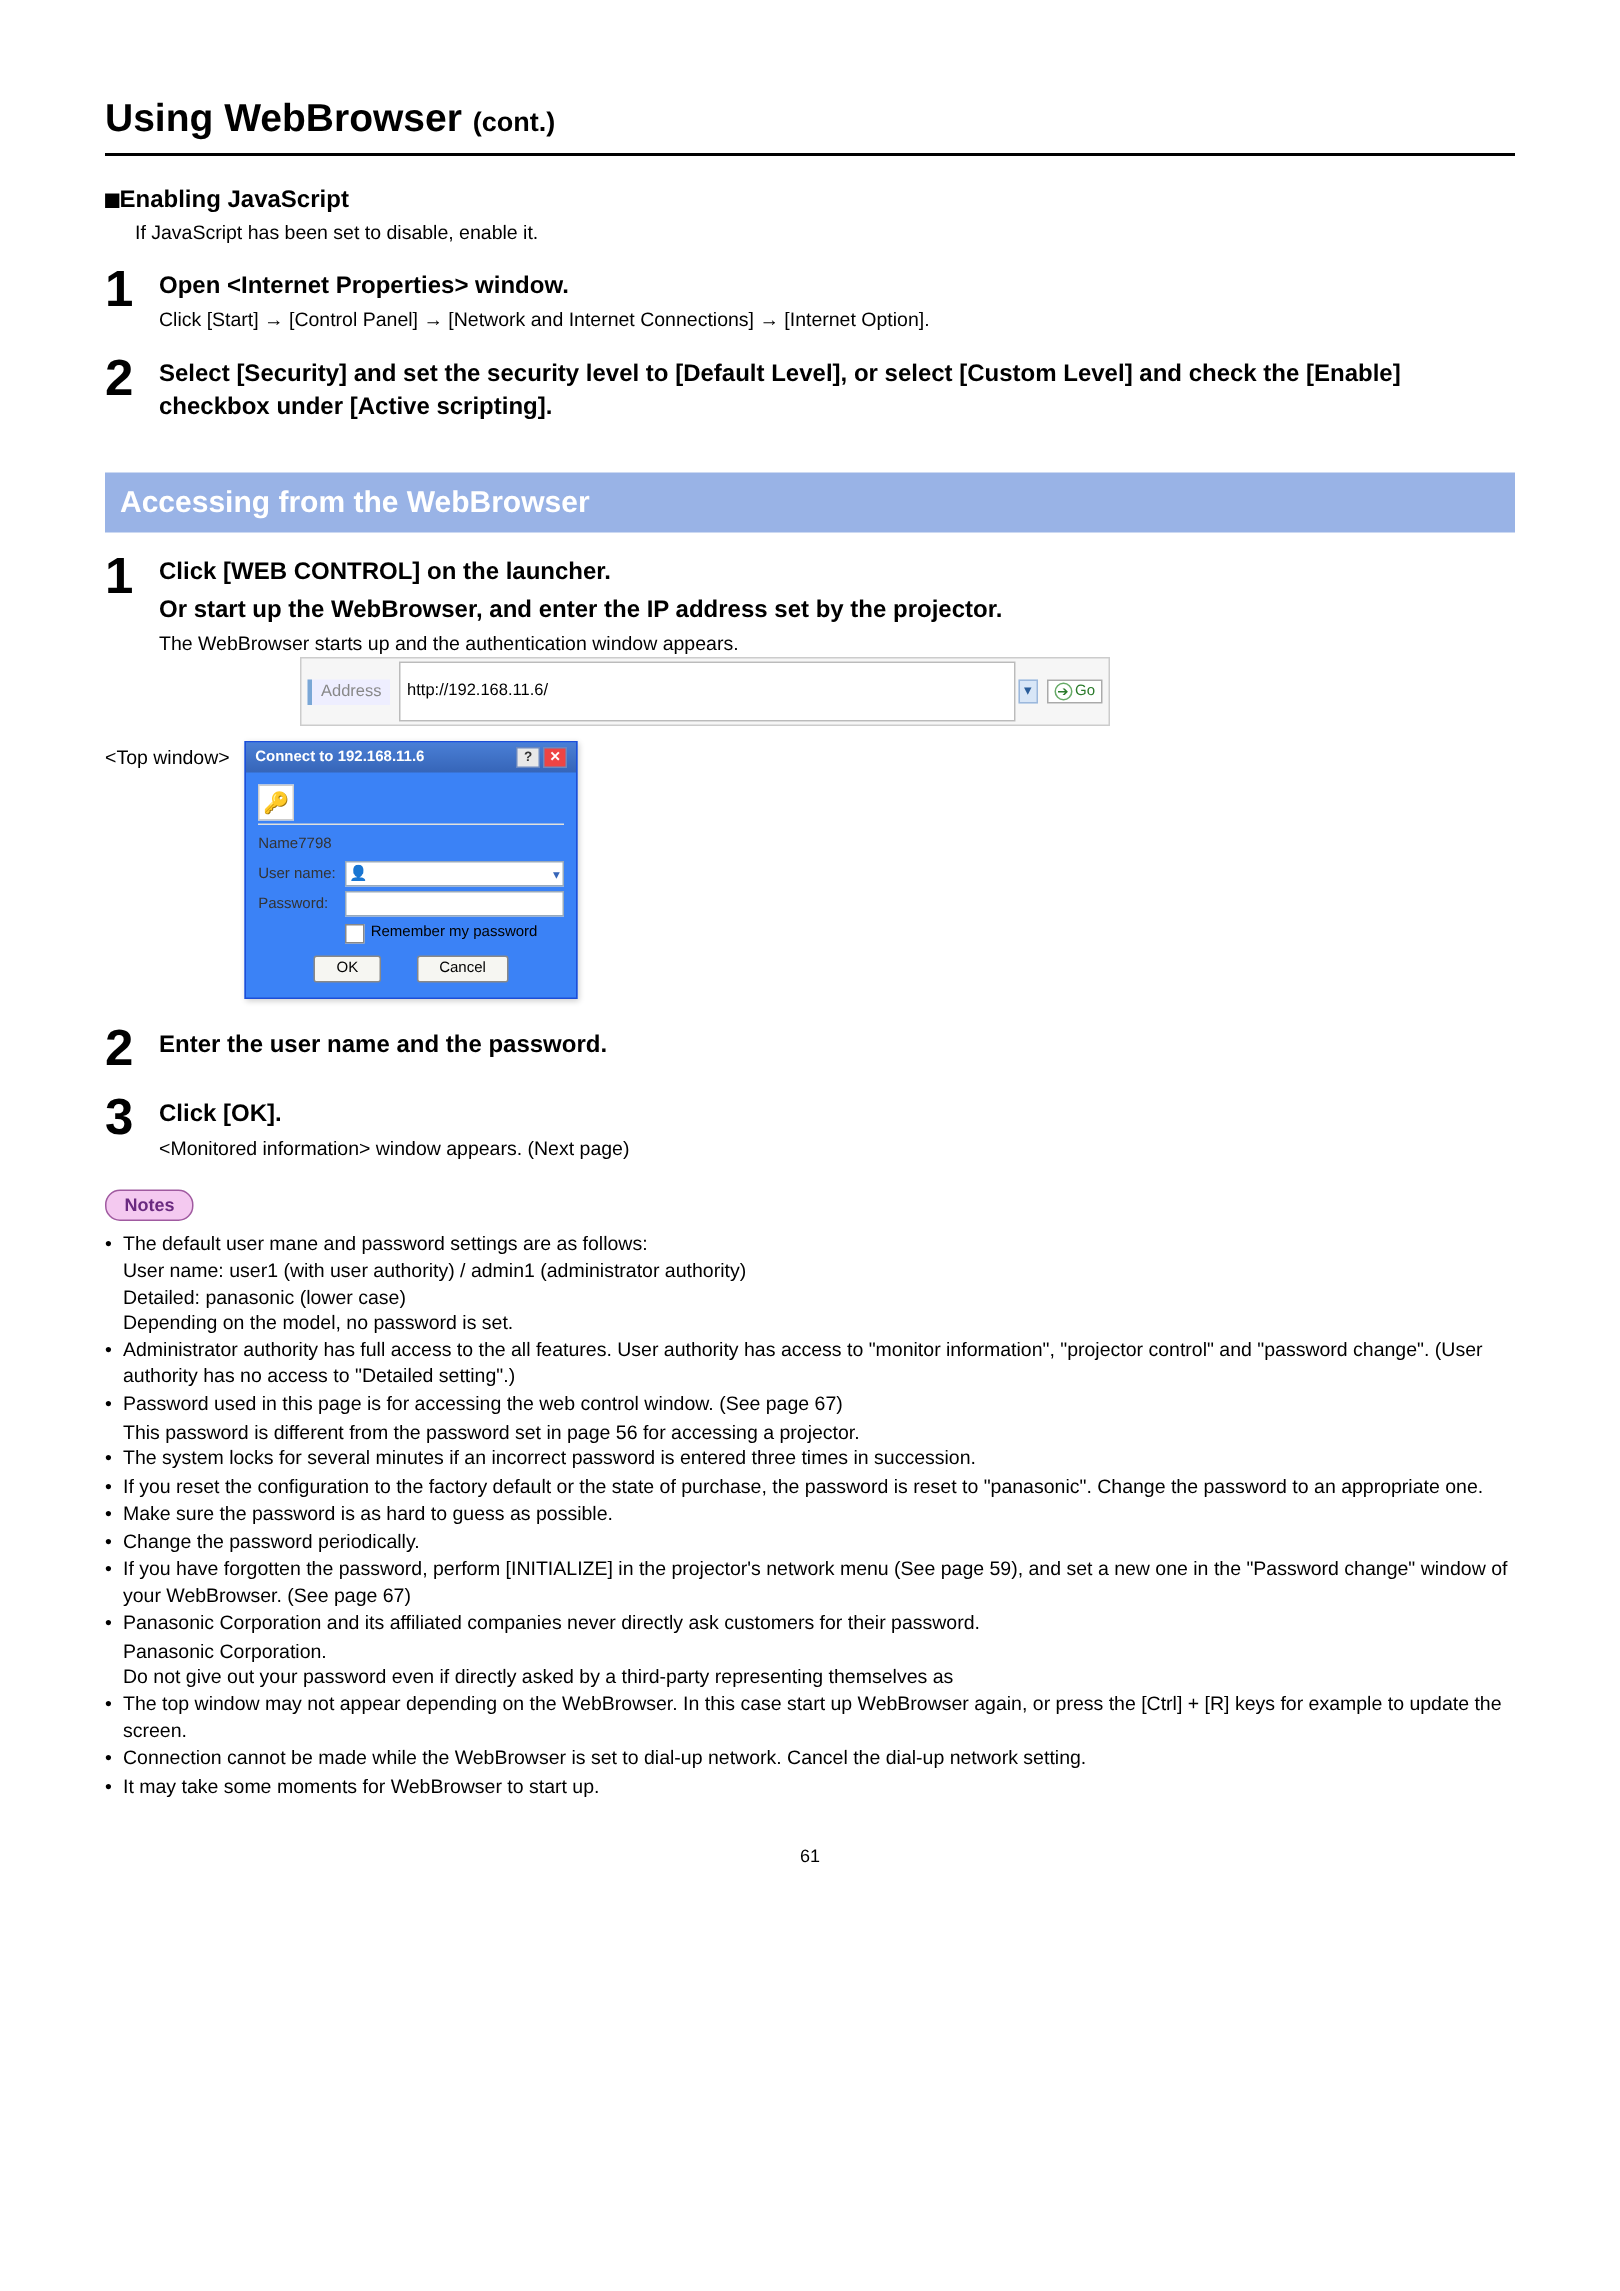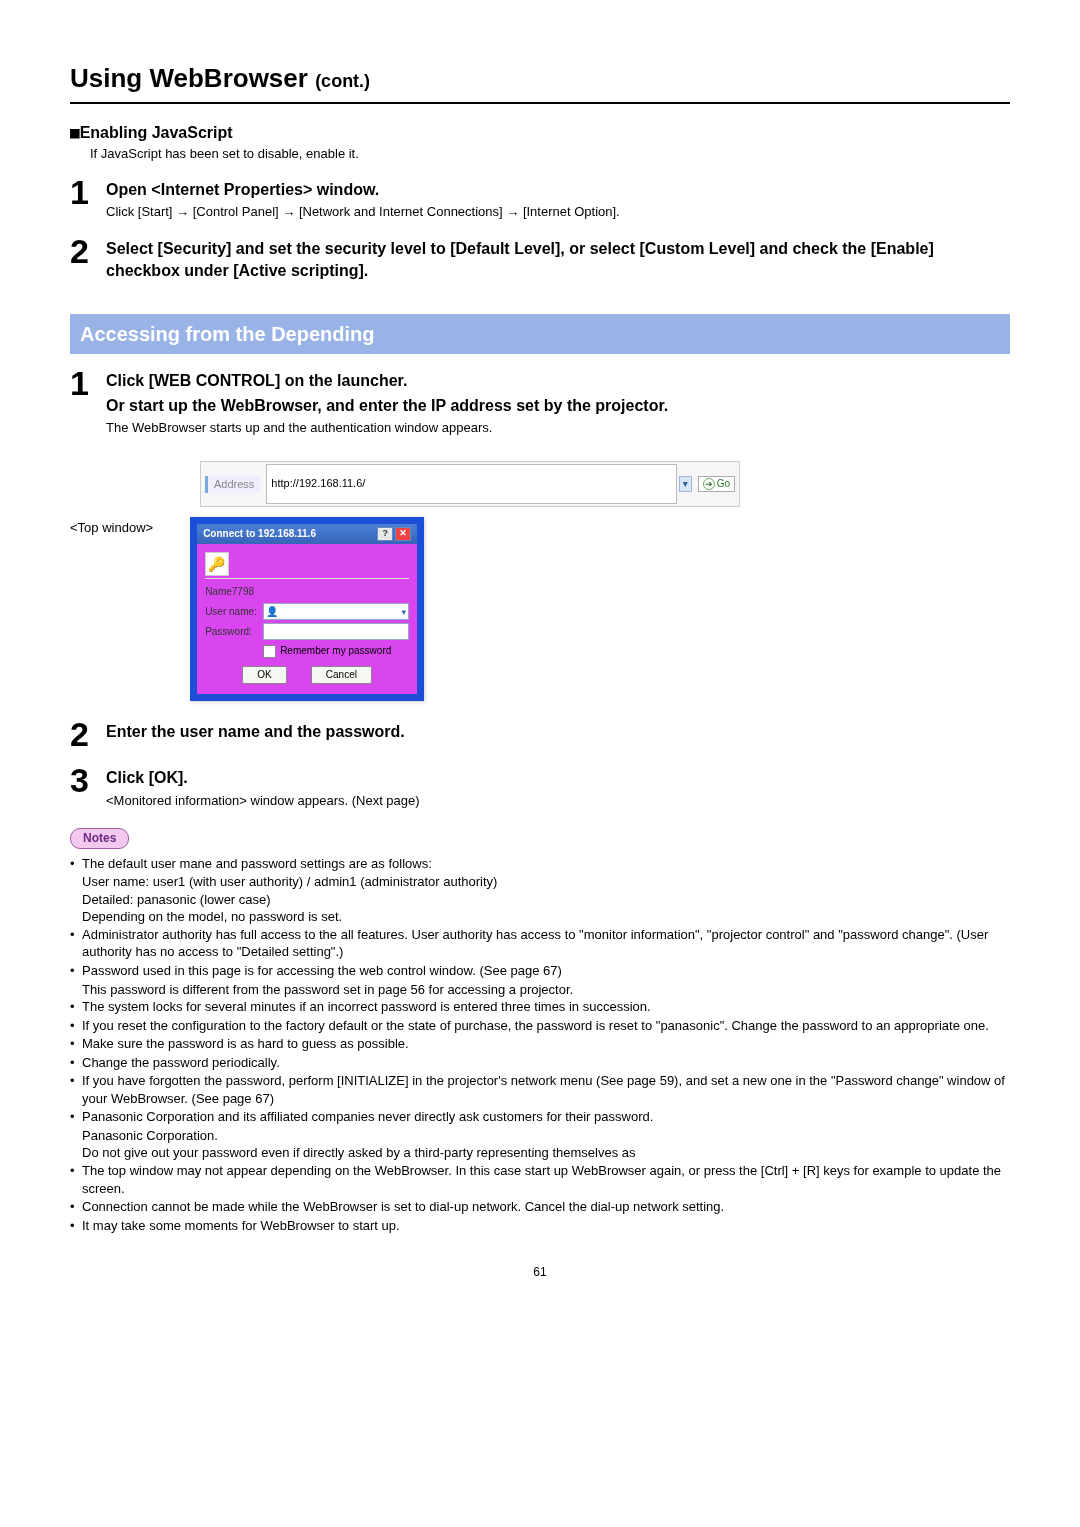--- a/index.html
+++ b/index.html
@@ -69,21 +69,21 @@
     color: #fff;
     font-size: 20px;
     font-weight: bold;
     padding: 6px 10px;
     margin-top: 30px;
     margin-bottom: 8px;
   }
   .address-bar-row {
     display: flex;
     align-items: center;
-    margin: 24px 0 10px 130px;
+    margin: 0 0 10px 130px;
     width: 540px;
     font-size: 11px;
     background: #f6f6f6;
     border: 1px solid #ccc;
     padding: 2px 4px;
     box-sizing: border-box;
   }
   .addr-label {
     color: #888;
     border-left: 3px solid #7aa7d6;
@@ -135,25 +135,24 @@
     margin-bottom: 16px;
   }
   .top-window-label {
     font-size: 13px;
     margin-right: 10px;
     margin-top: 2px;
     white-space: nowrap;
   }
   .auth-dialog {
     width: 220px;
-    border: 7px solid #1d4ed8;
-    background: #d946ef;
+    border: 1px solid #1d4ed8;
+    background: #3b82f6;
     font-size: 10px;
     box-shadow: 1px 1px 4px rgba(0,0,0,0.2);
-    margin-left: 27px;
   }
   .dlg-titlebar {
     background: linear-gradient(#4a7fd6, #3665b8);
     color: #fff;
     padding: 3px 6px;
     font-weight: bold;
     display: flex;
     justify-content: space-between;
     align-items: center;
     font-size:10px;
@@ -308,21 +307,21 @@
   </div>
 </div>
 
 <div class="step-row">
   <div class="step-num">2</div>
   <div class="step-body">
     <div class="step-heading">Select [Security] and set the security level to [Default Level], or select [Custom Level] and check the [Enable] checkbox under [Active scripting].</div>
   </div>
 </div>
 
-<div class="section-banner">Accessing from the Depending</div>
+<div class="section-banner">Accessing from the WebBrowser</div>
 
 <div class="step-row">
   <div class="step-num">1</div>
   <div class="step-body">
     <div class="step-heading">Click [WEB CONTROL] on the launcher.</div>
     <div class="step-heading">Or start up the WebBrowser, and enter the IP address set by the projector.</div>
     <div class="step-sub">The WebBrowser starts up and the authentication window appears.</div>
   </div>
 </div>
 

